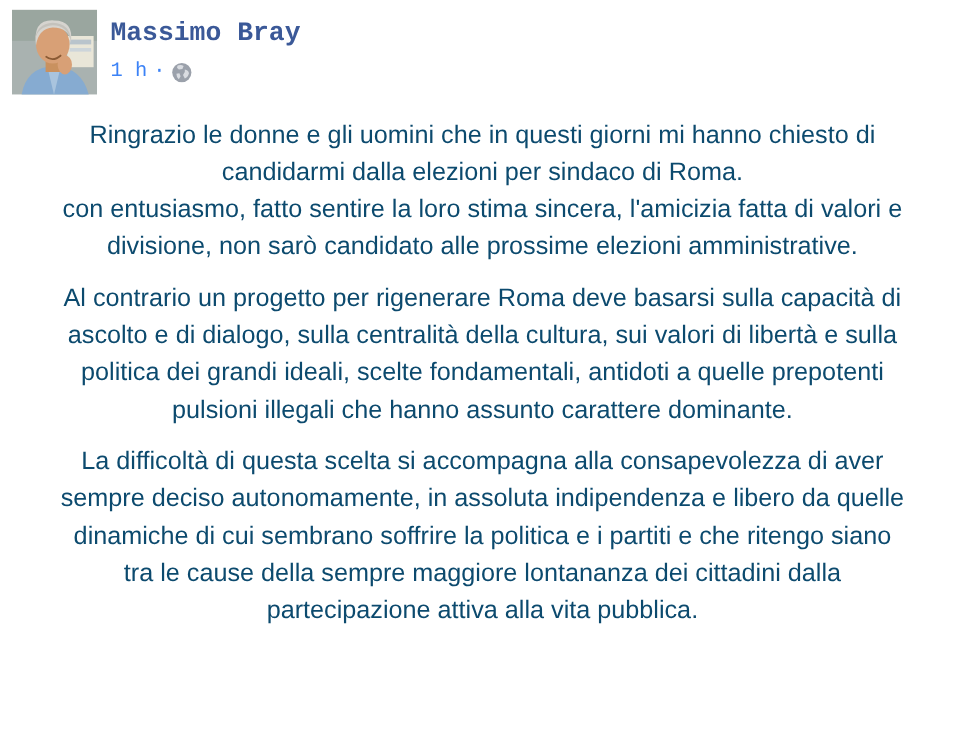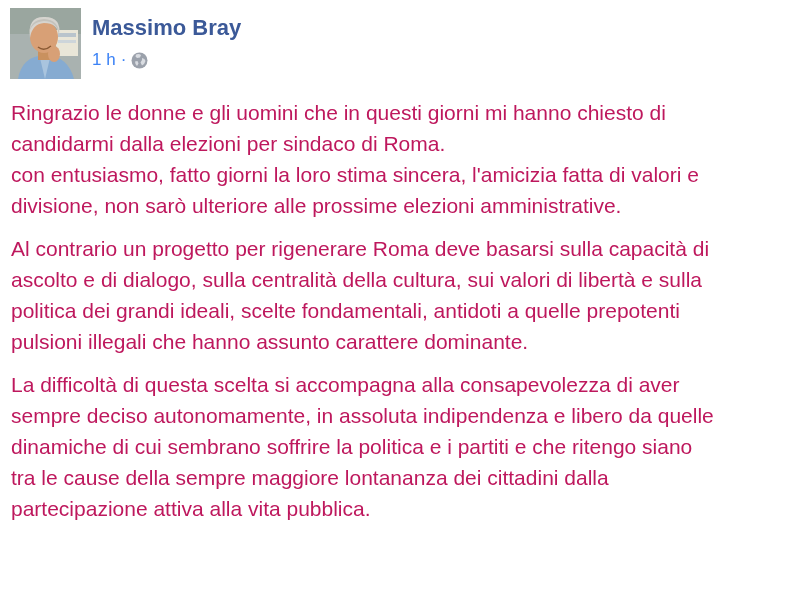--- a/index.html
+++ b/index.html
@@ -5,21 +5,21 @@
   * { margin: 0; padding: 0; box-sizing: border-box; }
   html, body {
     width: 800px; height: 614px;
     background: #ffffff;
     overflow: hidden;
     font-family: "Liberation Sans", "DejaVu Sans", sans-serif;
   }
   .post { position: relative; width: 800px; height: 614px; background: #ffffff; }
 
   
-  .post-header { position: absolute; left: 0; top: 0; width: 800px; height: 90px; }
+  .post-header { position: absolute; left: 0; top: 0; width: 800px; height: 90px; font-family: Liberation Mono, monospace; }
   .avatar {
     position: absolute; left: 10px; top: 8px;
     width: 71px; height: 71px;
     overflow: hidden; cursor: pointer;
   }
   .header-info { position: absolute; left: 92px; top: 14px; }
   .author-name {
     display: inline-block;
     font-size: 22px; font-weight: bold;
     color: #3b5998; text-decoration: none;
@@ -30,22 +30,22 @@
     display: flex; align-items: center;
     font-size: 17px; color: #3b82f6; line-height: 19px;
   }
   .meta-timestamp { cursor: pointer; }
   .meta-sep { margin: 0 5px; }
   .globe-icon { display: inline-block; width: 17px; height: 17px; margin-top: 1px; }
 
   
   .post-body {
     position: absolute; left: 11px; top: 97px; width: 782px;
-    color: #be185d;
-    font-size: 21px; line-height: 31px;
+    color: #0c4a6e;
+    font-size: 21px; line-height: 31px; text-align: center;
   }
   .post-paragraph { margin-bottom: 12px; }
   .post-paragraph:last-child { margin-bottom: 0; }
   .text-line { white-space: nowrap; }
 </style>
 </head>
 <body>
 
 <div class="post">
 
@@ -91,22 +91,22 @@
         </span>
       </div>
     </div>
 
   </div>
 
   <div class="post-body">
     <div class="post-paragraph">
         <div class="text-line">Ringrazio le donne e gli uomini che in questi giorni mi hanno chiesto di</div>
         <div class="text-line">candidarmi dalla elezioni per sindaco di Roma.</div>
-        <div class="text-line">con entusiasmo, fatto giorni la loro stima sincera, l'amicizia fatta di valori e</div>
-        <div class="text-line">divisione, non sarò ulteriore alle prossime elezioni amministrative.</div>
+        <div class="text-line">con entusiasmo, fatto sentire la loro stima sincera, l'amicizia fatta di valori e</div>
+        <div class="text-line">divisione, non sarò candidato alle prossime elezioni amministrative.</div>
       </div>
     <div class="post-paragraph">
         <div class="text-line">Al contrario un progetto per rigenerare Roma deve basarsi sulla capacità di</div>
         <div class="text-line">ascolto e di dialogo, sulla centralità della cultura, sui valori di libertà e sulla</div>
         <div class="text-line">politica dei grandi ideali, scelte fondamentali, antidoti a quelle prepotenti</div>
         <div class="text-line">pulsioni illegali che hanno assunto carattere dominante.</div>
       </div>
     <div class="post-paragraph">
         <div class="text-line">La difficoltà di questa scelta si accompagna alla consapevolezza di aver</div>
         <div class="text-line">sempre deciso autonomamente, in assoluta indipendenza e libero da quelle</div>

